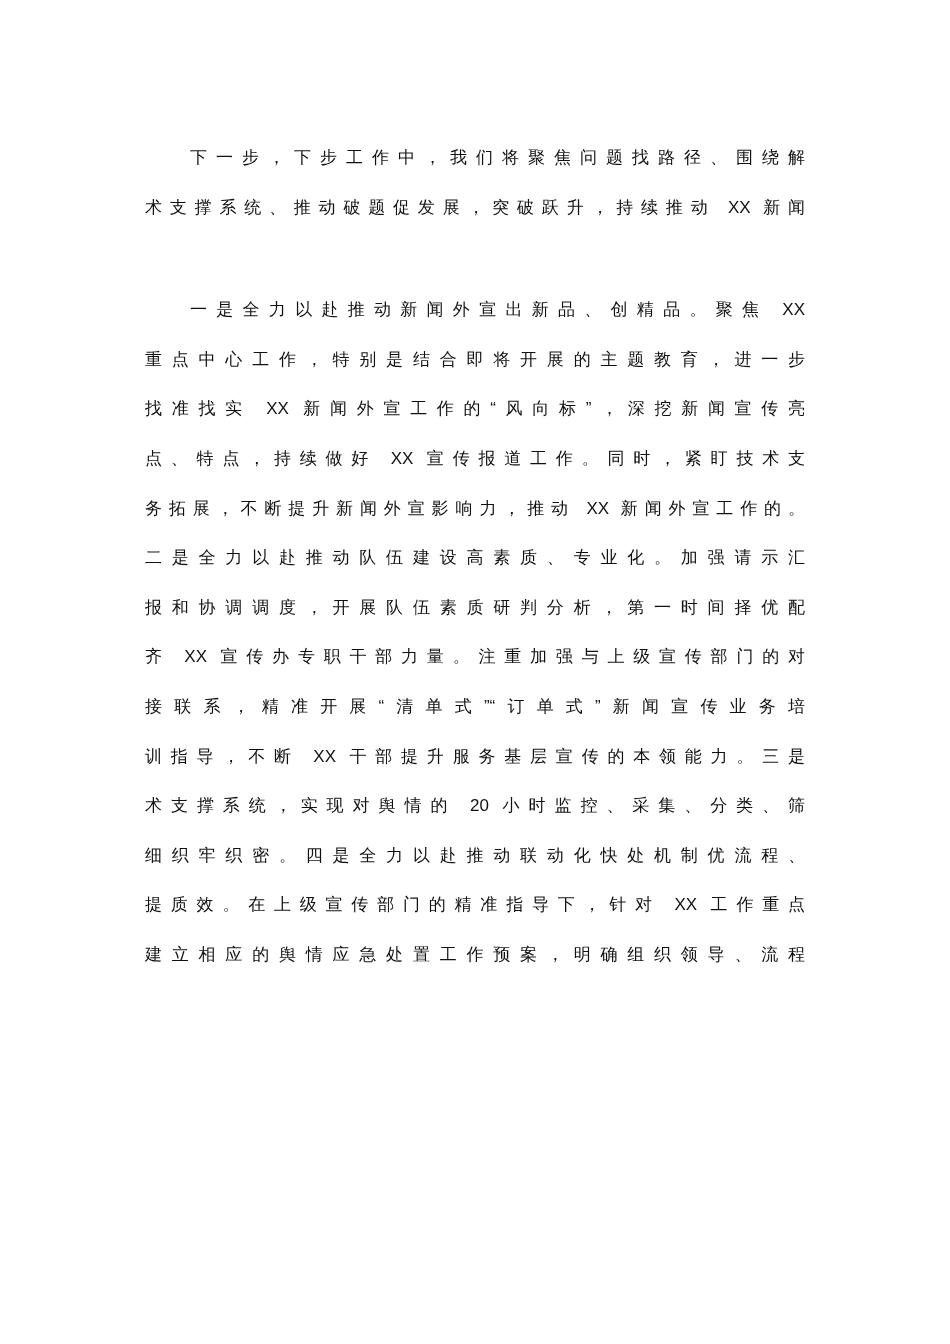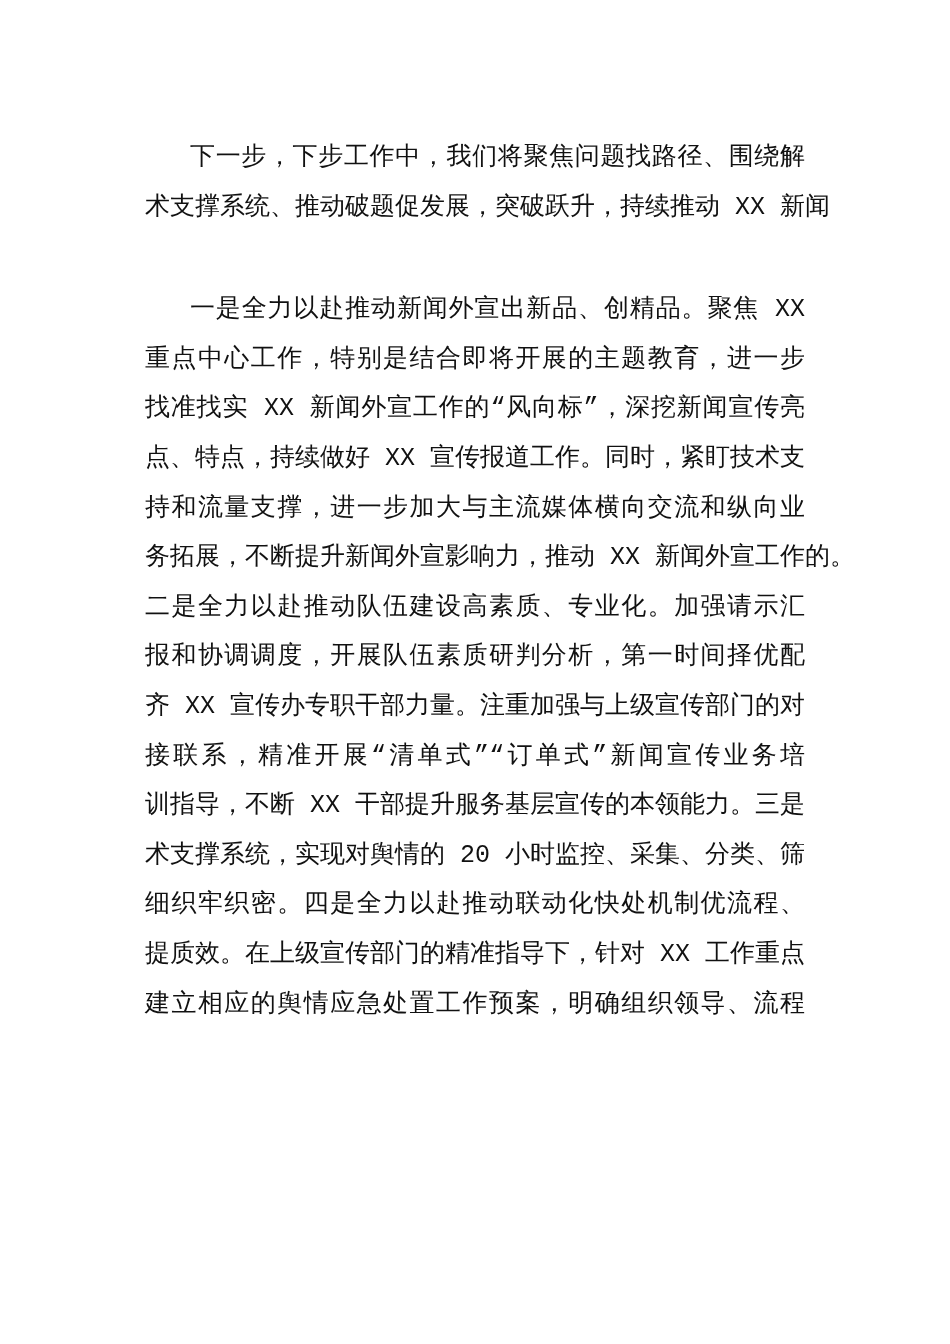--- a/index.html
+++ b/index.html
@@ -1,42 +1,41 @@
 <!DOCTYPE html>
 <html><head>
 <meta charset="utf-8">
 <style>
   html, body { margin: 0; padding: 0; background: #ffffff; }
   body { width: 950px; height: 1344px; overflow: hidden; position: relative; }
   .page {
     position: absolute; left: 145px; top: 133px; width: 660px;
-    font-family: Liberation Mono, monospace;
+    font-family: Liberation Sans, sans-serif;
     color: #111111;
-    font-size: 25px;
+    font-size: 17px;
   }
   .line { display: block; white-space: nowrap; text-align-last: justify; text-align: justify; }
   .line.last { text-align-last: left; }
   .line.indent { padding-left: 45px; }
   .gap { height: 53px; }
 </style>
 </head>
 <body>
 
 <div class="page">
   <div class="paragraph">
     <span class="line indent">下一步，下步工作中，我们将聚焦问题找路径、围绕解</span>
     <span class="line">术支撑系统、推动破题促发展，突破跃升，持续推动 XX 新闻</span>
   </div>
   <div class="gap"></div>
   <div class="paragraph">
     <span class="line indent">一是全力以赴推动新闻外宣出新品、创精品。聚焦 XX</span>
     <span class="line">重点中心工作，特别是结合即将开展的主题教育，进一步</span>
     <span class="line">找准找实 XX 新闻外宣工作的“风向标”，深挖新闻宣传亮</span>
     <span class="line">点、特点，持续做好 XX 宣传报道工作。同时，紧盯技术支</span>
-    <span class="line">持和流量支撑，进一步加大与主流媒体横向交流和纵向业</span>
     <span class="line">务拓展，不断提升新闻外宣影响力，推动 XX 新闻外宣工作的。</span>
     <span class="line">二是全力以赴推动队伍建设高素质、专业化。加强请示汇</span>
     <span class="line">报和协调调度，开展队伍素质研判分析，第一时间择优配</span>
     <span class="line">齐 XX 宣传办专职干部力量。注重加强与上级宣传部门的对</span>
     <span class="line">接联系，精准开展“清单式”“订单式”新闻宣传业务培</span>
     <span class="line">训指导，不断 XX 干部提升服务基层宣传的本领能力。三是</span>
     <span class="line">术支撑系统，实现对舆情的 20 小时监控、采集、分类、筛</span>
     <span class="line">细织牢织密。四是全力以赴推动联动化快处机制优流程、</span>
     <span class="line">提质效。在上级宣传部门的精准指导下，针对 XX 工作重点</span>
     <span class="line">建立相应的舆情应急处置工作预案，明确组织领导、流程</span>

